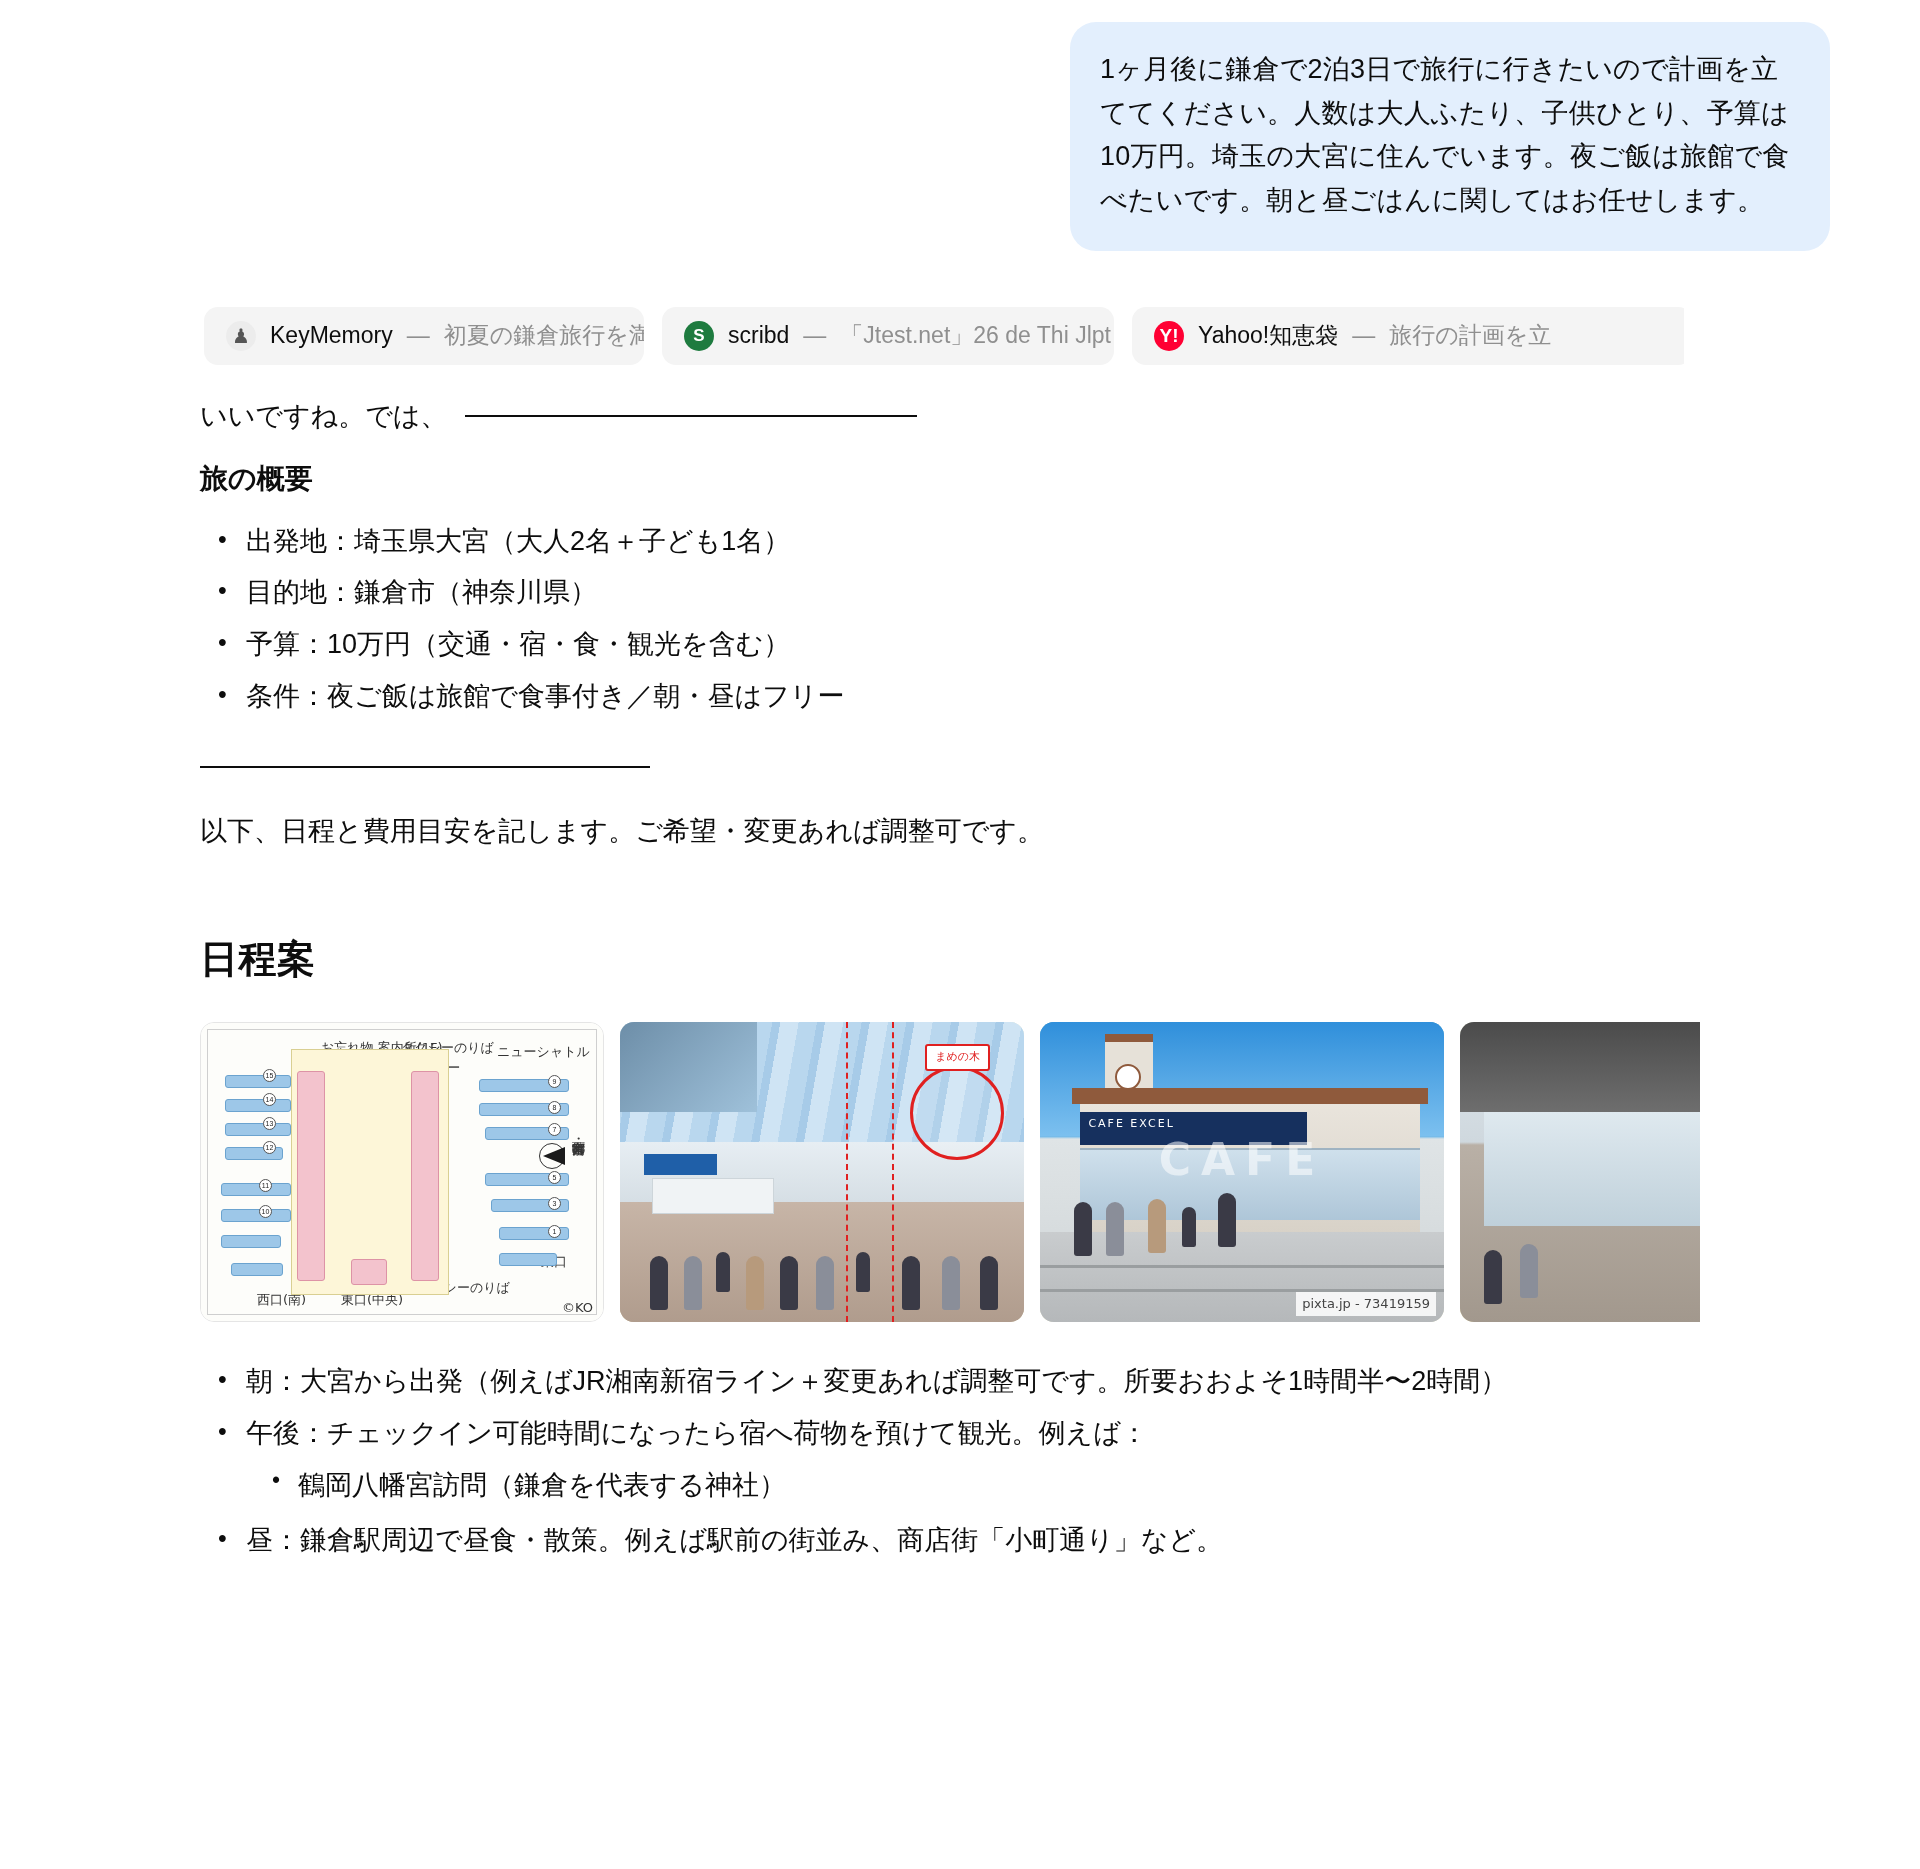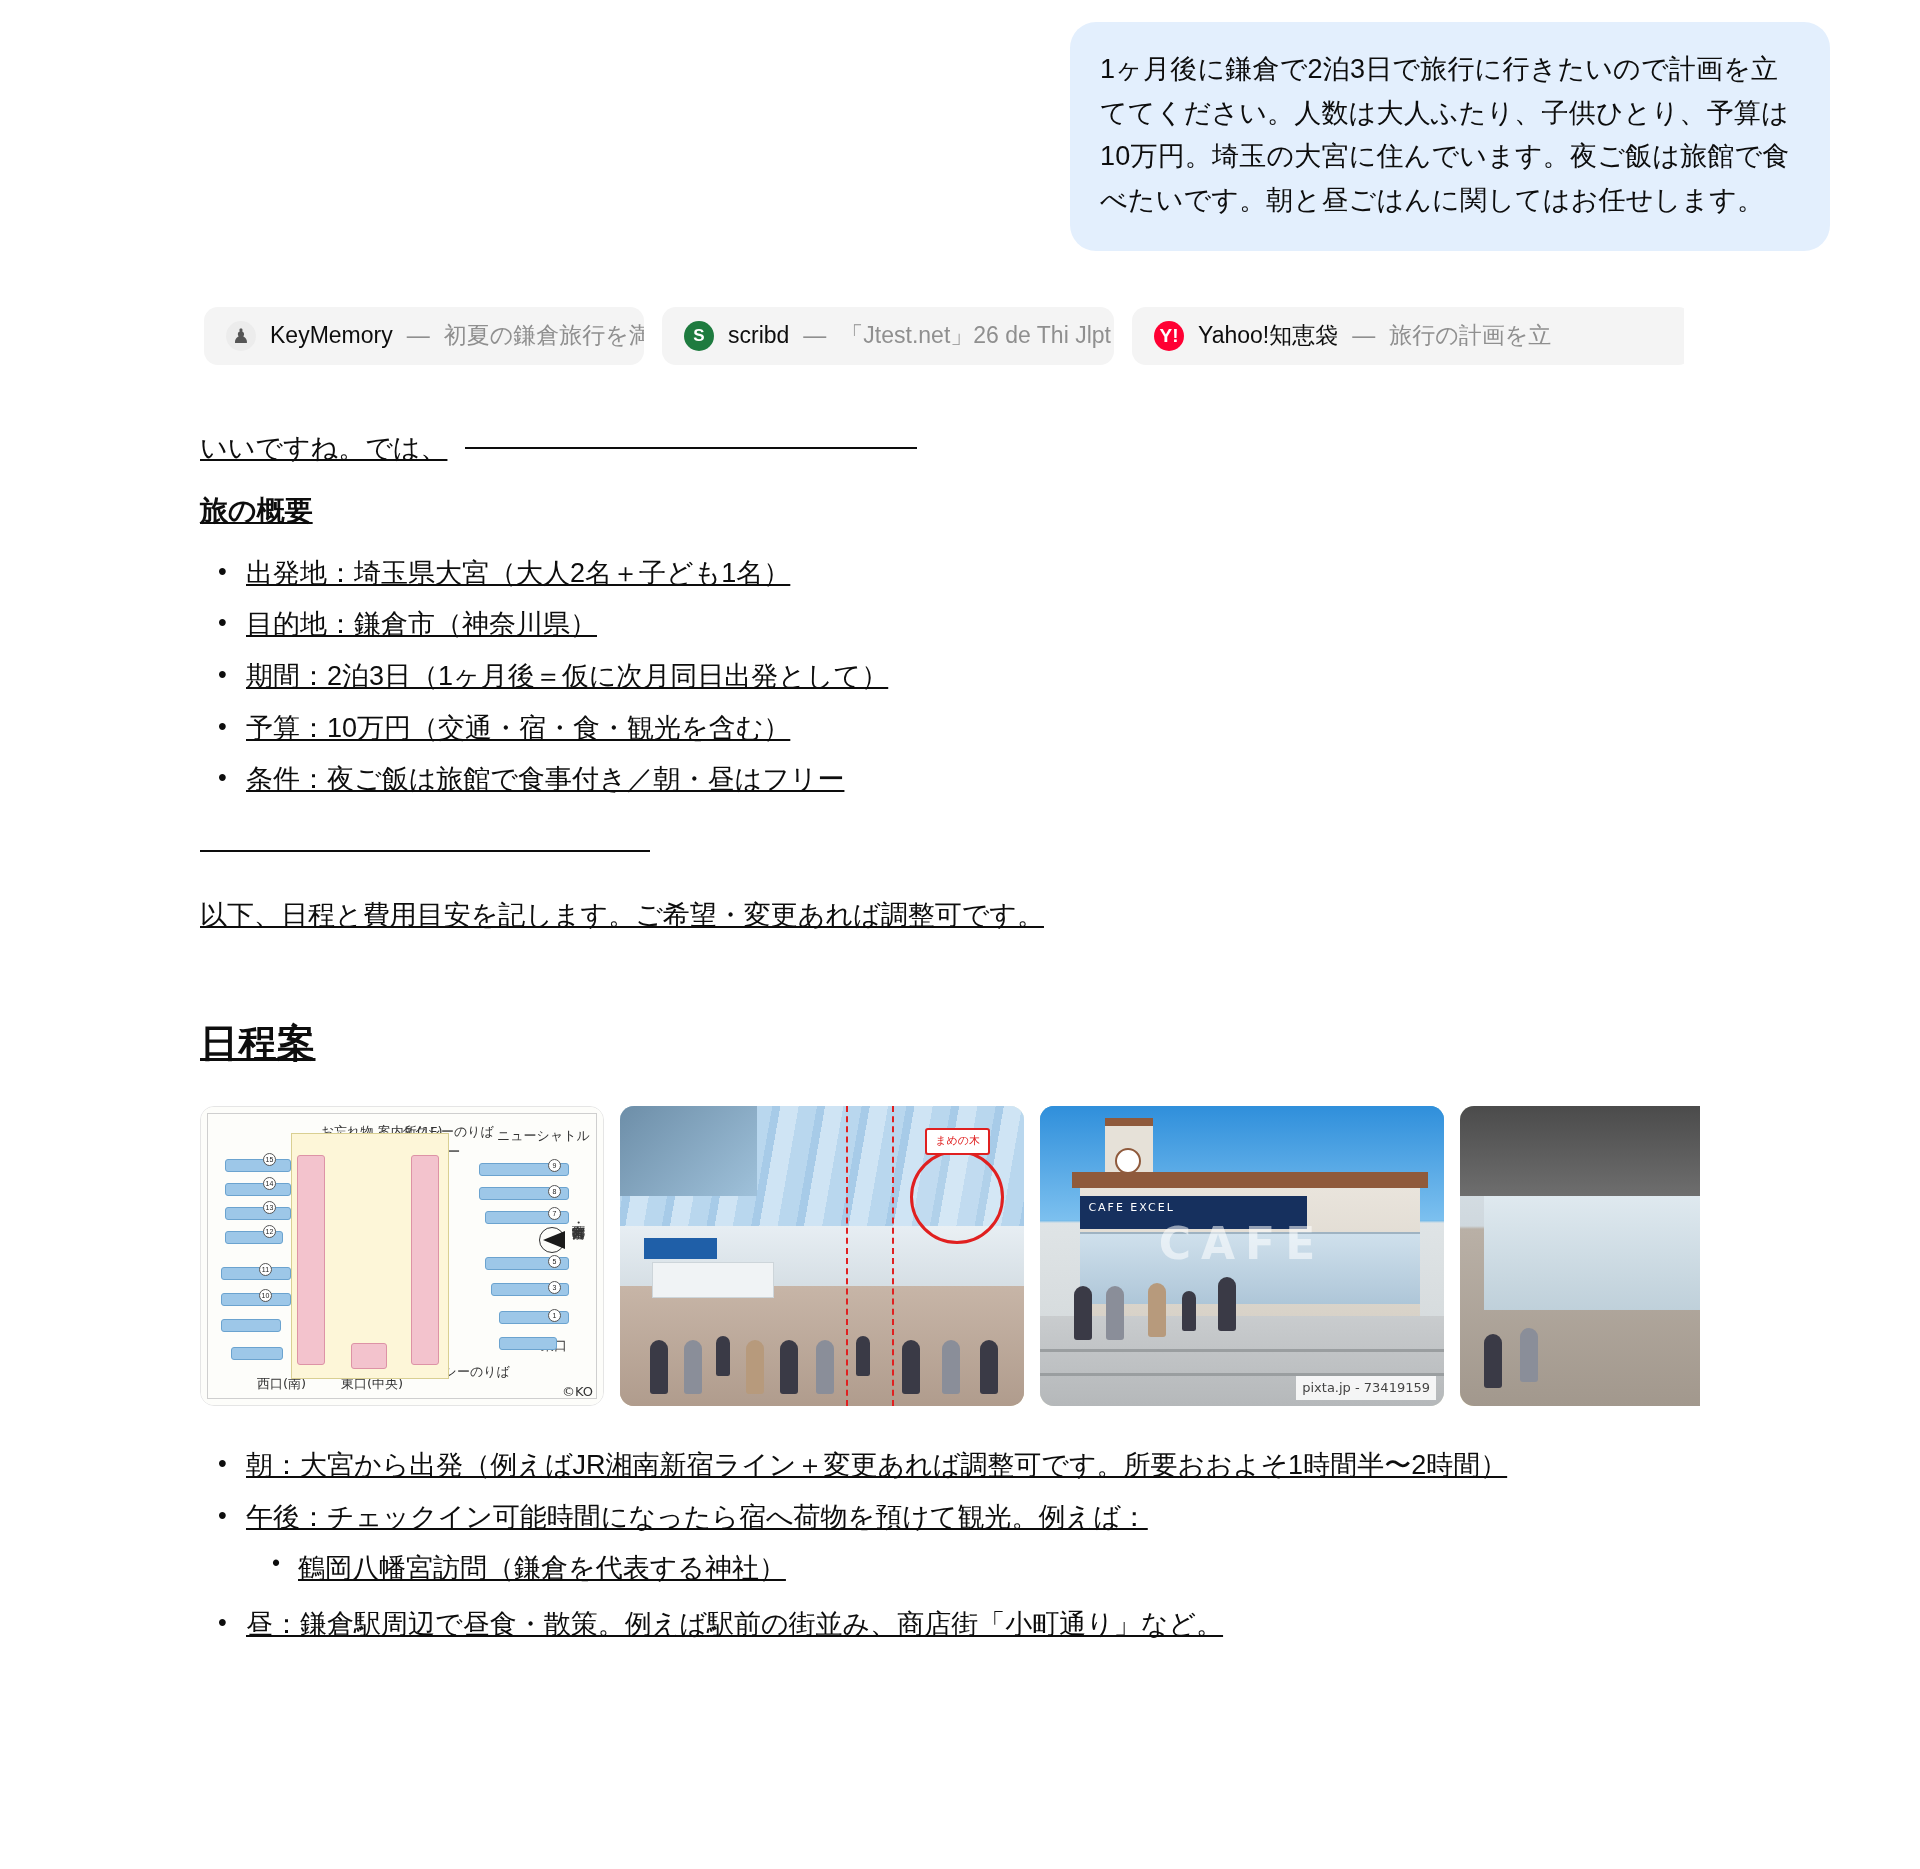--- a/index.html
+++ b/index.html
@@ -79,25 +79,24 @@
     background: #ececec; color: #555; font-size: 20px;
   }
   .chip-icon.scribd { background: #1e7b3f; }
   .chip-icon.yahoo { background: #ff0033; font-size: 19px; }
   .chip-0 { width: 440px; }
   .chip-1 { width: 452px; }
   .chip-2 { width: 560px; }
 
   
   .assistant {
-    margin-top: 60px;
+    margin-top: 28px;
     font-size: 27px;
     line-height: 1.72;
     color: #0d0d0d;
-    text-decoration: underline;
   }
   .lead-line {
     display: flex;
     align-items: center;
     gap: 0;
     font-size: 27px;
   }
   .hr-inline {
     display: inline-block;
     height: 2px;
@@ -399,21 +398,20 @@
       <div class="lead-line">
         <span>いいですね。では、</span>
         <span class="hr-inline"></span>
       </div>
 
       <h3 class="sec">旅の概要</h3>
 
       <ul class="bullets">
         <li>出発地：埼玉県大宮（大人2名＋子ども1名）</li>
         <li>目的地：鎌倉市（神奈川県）</li>
-        <li>期間：2泊3日（1ヶ月後＝仮に次月同日出発として）</li>
         <li>予算：10万円（交通・宿・食・観光を含む）</li>
         <li>条件：夜ご飯は旅館で食事付き／朝・昼はフリー</li>
       </ul>
 
       <div class="hr-block"></div>
 
       <div class="para">以下、日程と費用目安を記します。ご希望・変更あれば調整可です。</div>
 
       <h2 class="big">日程案</h2>
 

